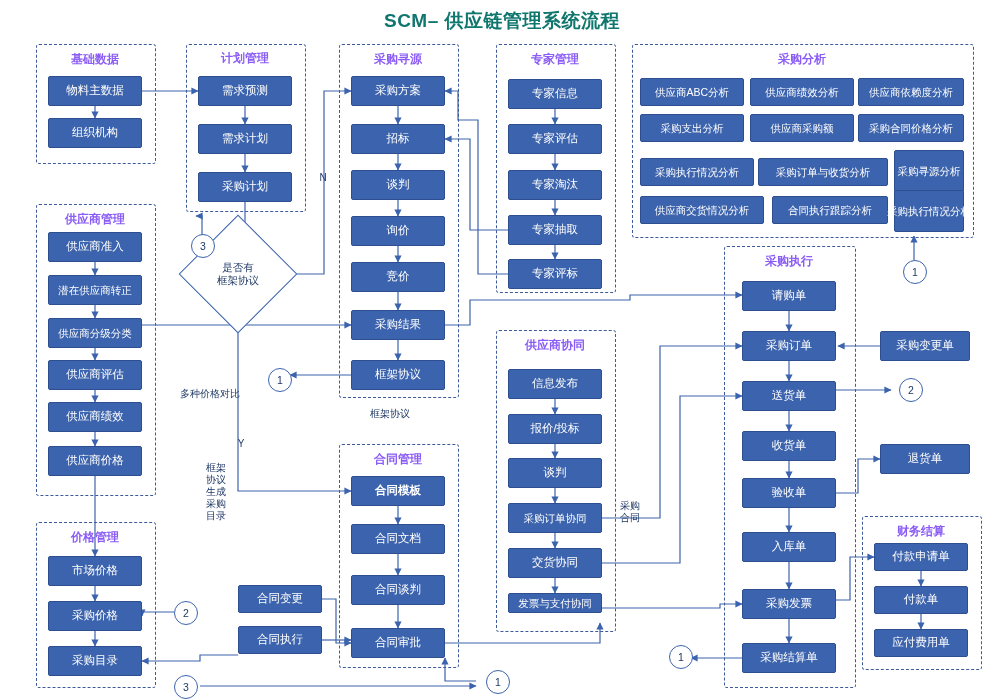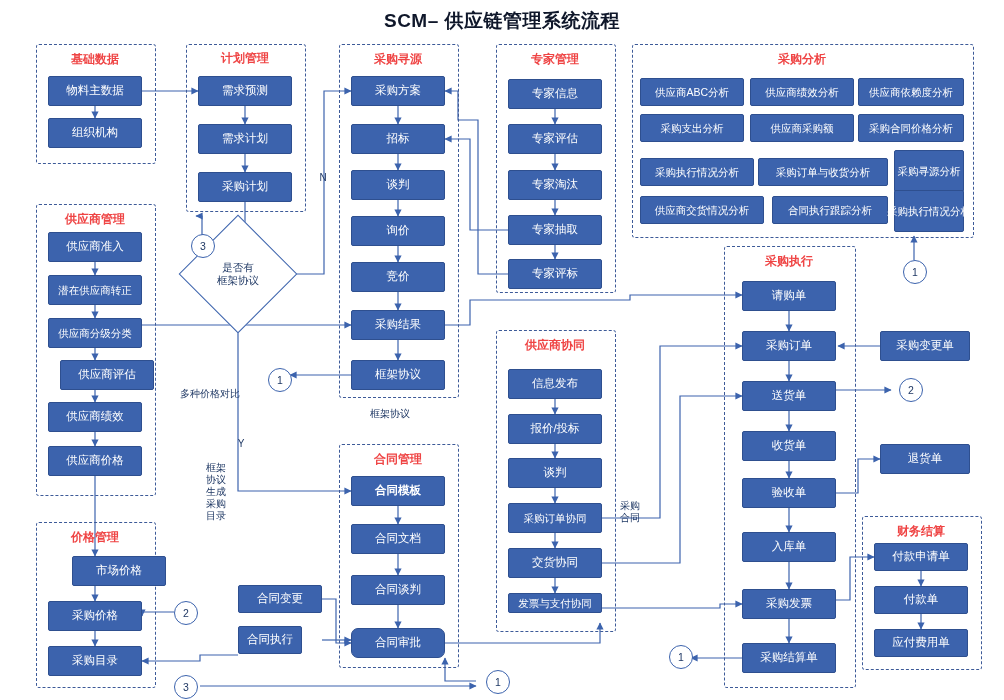--- a/index.html
+++ b/index.html
@@ -7,28 +7,28 @@
     width:1004px;height:700px;
     background:#ffffff;
     font-family:"Liberation Sans","DejaVu Sans",sans-serif;
     position:relative;
     overflow:hidden;
   }
   #canvas{position:absolute;left:0;top:0;width:1004px;height:700px;}
   #svg-layer{position:absolute;left:0;top:0;width:1004px;height:700px;}
   .title{
     position:absolute;width:100%;text-align:center;top:8px;left:0;
-    color:#0f172a;font-size:19px;font-weight:bold;letter-spacing:0.5px;
+    color:#0f766e;font-size:19px;font-weight:bold;letter-spacing:0.5px;
   }
   .group{
     position:absolute;border:1px dashed #3d5a98;border-radius:3px;
     background:rgba(255,255,255,0);
   }
   .group-label{
-    position:absolute;color:#ef4444;font-size:12px;font-weight:bold;
+    position:absolute;color:#8b5cf6;font-size:12px;font-weight:bold;
     text-align:center;white-space:nowrap;
   }
   .node{
     position:absolute;background:#3c63ad;color:#fff;border:1px solid #2e4f8f;
     border-radius:2px;display:flex;align-items:center;justify-content:center;
     font-size:11.5px;text-align:center;line-height:1.15;box-sizing:border-box;
     white-space:nowrap;
   }
   .node.small{font-size:10.5px;}
   .diamond-wrap{position:absolute;}
@@ -215,21 +215,21 @@
     <div class="node small" style="left: 858px; top: 114px; width: 106px; height: 28px;">采购合同价格分析</div>
     <div class="node small" style="left: 640px; top: 158px; width: 114px; height: 28px;">采购执行情况分析</div>
     <div class="node small" style="left: 758px; top: 158px; width: 130px; height: 28px;">采购订单与收货分析</div>
     <div class="node small" style="left: 894px; top: 150px; width: 70px; height: 42px;">采购寻源分析</div>
     <div class="node small" style="left: 640px; top: 196px; width: 124px; height: 28px;">供应商交货情况分析</div>
     <div class="node small" style="left: 772px; top: 196px; width: 116px; height: 28px;">合同执行跟踪分析</div>
     <div class="node small" style="left: 894px; top: 190px; width: 70px; height: 42px;">采购执行情况分析</div>
     <div class="node" style="left: 48px; top: 232px; width: 94px; height: 30px;">供应商准入</div>
     <div class="node small" style="left: 48px; top: 275px; width: 94px; height: 30px;">潜在供应商转正</div>
     <div class="node small" style="left: 48px; top: 318px; width: 94px; height: 30px;">供应商分级分类</div>
-    <div class="node" style="left: 48px; top: 360px; width: 94px; height: 30px; margin-left: 12px;">供应商评估</div>
+    <div class="node" style="left: 48px; top: 360px; width: 94px; height: 30px;">供应商评估</div>
     <div class="node" style="left: 48px; top: 402px; width: 94px; height: 30px;">供应商绩效</div>
     <div class="node" style="left: 48px; top: 446px; width: 94px; height: 30px;">供应商价格</div>
     <div class="node" style="left: 742px; top: 281px; width: 94px; height: 30px;">请购单</div>
     <div class="node" style="left: 742px; top: 331px; width: 94px; height: 30px;">采购订单</div>
     <div class="node" style="left: 742px; top: 381px; width: 94px; height: 30px;">送货单</div>
     <div class="node" style="left: 742px; top: 431px; width: 94px; height: 30px;">收货单</div>
     <div class="node" style="left: 742px; top: 478px; width: 94px; height: 30px;">验收单</div>
     <div class="node" style="left: 742px; top: 532px; width: 94px; height: 30px;">入库单</div>
     <div class="node" style="left: 742px; top: 589px; width: 94px; height: 30px;">采购发票</div>
     <div class="node" style="left: 742px; top: 643px; width: 94px; height: 30px;">采购结算单</div>
@@ -240,24 +240,24 @@
     <div class="node" style="left: 874px; top: 629px; width: 94px; height: 28px;">应付费用单</div>
     <div class="node" style="left: 508px; top: 369px; width: 94px; height: 30px;">信息发布</div>
     <div class="node" style="left: 508px; top: 414px; width: 94px; height: 30px;">报价/投标</div>
     <div class="node" style="left: 508px; top: 458px; width: 94px; height: 30px;">谈判</div>
     <div class="node small" style="left: 508px; top: 503px; width: 94px; height: 30px;">采购订单协同</div>
     <div class="node" style="left: 508px; top: 548px; width: 94px; height: 30px;">交货协同</div>
     <div class="node small" style="left: 508px; top: 593px; width: 94px; height: 20px;">发票与支付协同</div>
     <div class="node" style="left: 351px; top: 476px; width: 94px; height: 30px; font-weight: bold;">合同模板</div>
     <div class="node" style="left: 351px; top: 524px; width: 94px; height: 30px;">合同文档</div>
     <div class="node" style="left: 351px; top: 575px; width: 94px; height: 30px;">合同谈判</div>
-    <div class="node" style="left: 351px; top: 628px; width: 94px; height: 30px; border-radius: 7px;">合同审批</div>
+    <div class="node" style="left: 351px; top: 628px; width: 94px; height: 30px;">合同审批</div>
     <div class="node" style="left: 238px; top: 585px; width: 84px; height: 28px;">合同变更</div>
-    <div class="node" style="left: 238px; top: 626px; width: 64px; height: 28px;">合同执行</div>
-    <div class="node" style="left: 48px; top: 556px; width: 94px; height: 30px; margin-left: 24px;">市场价格</div>
+    <div class="node" style="left: 238px; top: 626px; width: 84px; height: 28px;">合同执行</div>
+    <div class="node" style="left: 48px; top: 556px; width: 94px; height: 30px;">市场价格</div>
     <div class="node" style="left: 48px; top: 601px; width: 94px; height: 30px;">采购价格</div>
     <div class="node" style="left: 48px; top: 646px; width: 94px; height: 30px;">采购目录</div>
     <div class="diamond-wrap" style="left: 196px; top: 232px; width: 84px; height: 84px;">
       <div class="diamond"></div>
       <div class="diamond-text" style="white-space: pre-line;">是否有
 框架协议</div>
     </div>
     <div class="circ" style="left: 191px; top: 234px; width: 22px; height: 22px;">3</div>
     <div class="circ" style="left: 268px; top: 368px; width: 22px; height: 22px;">1</div>
     <div class="circ" style="left: 903px; top: 260px; width: 22px; height: 22px;">1</div>

